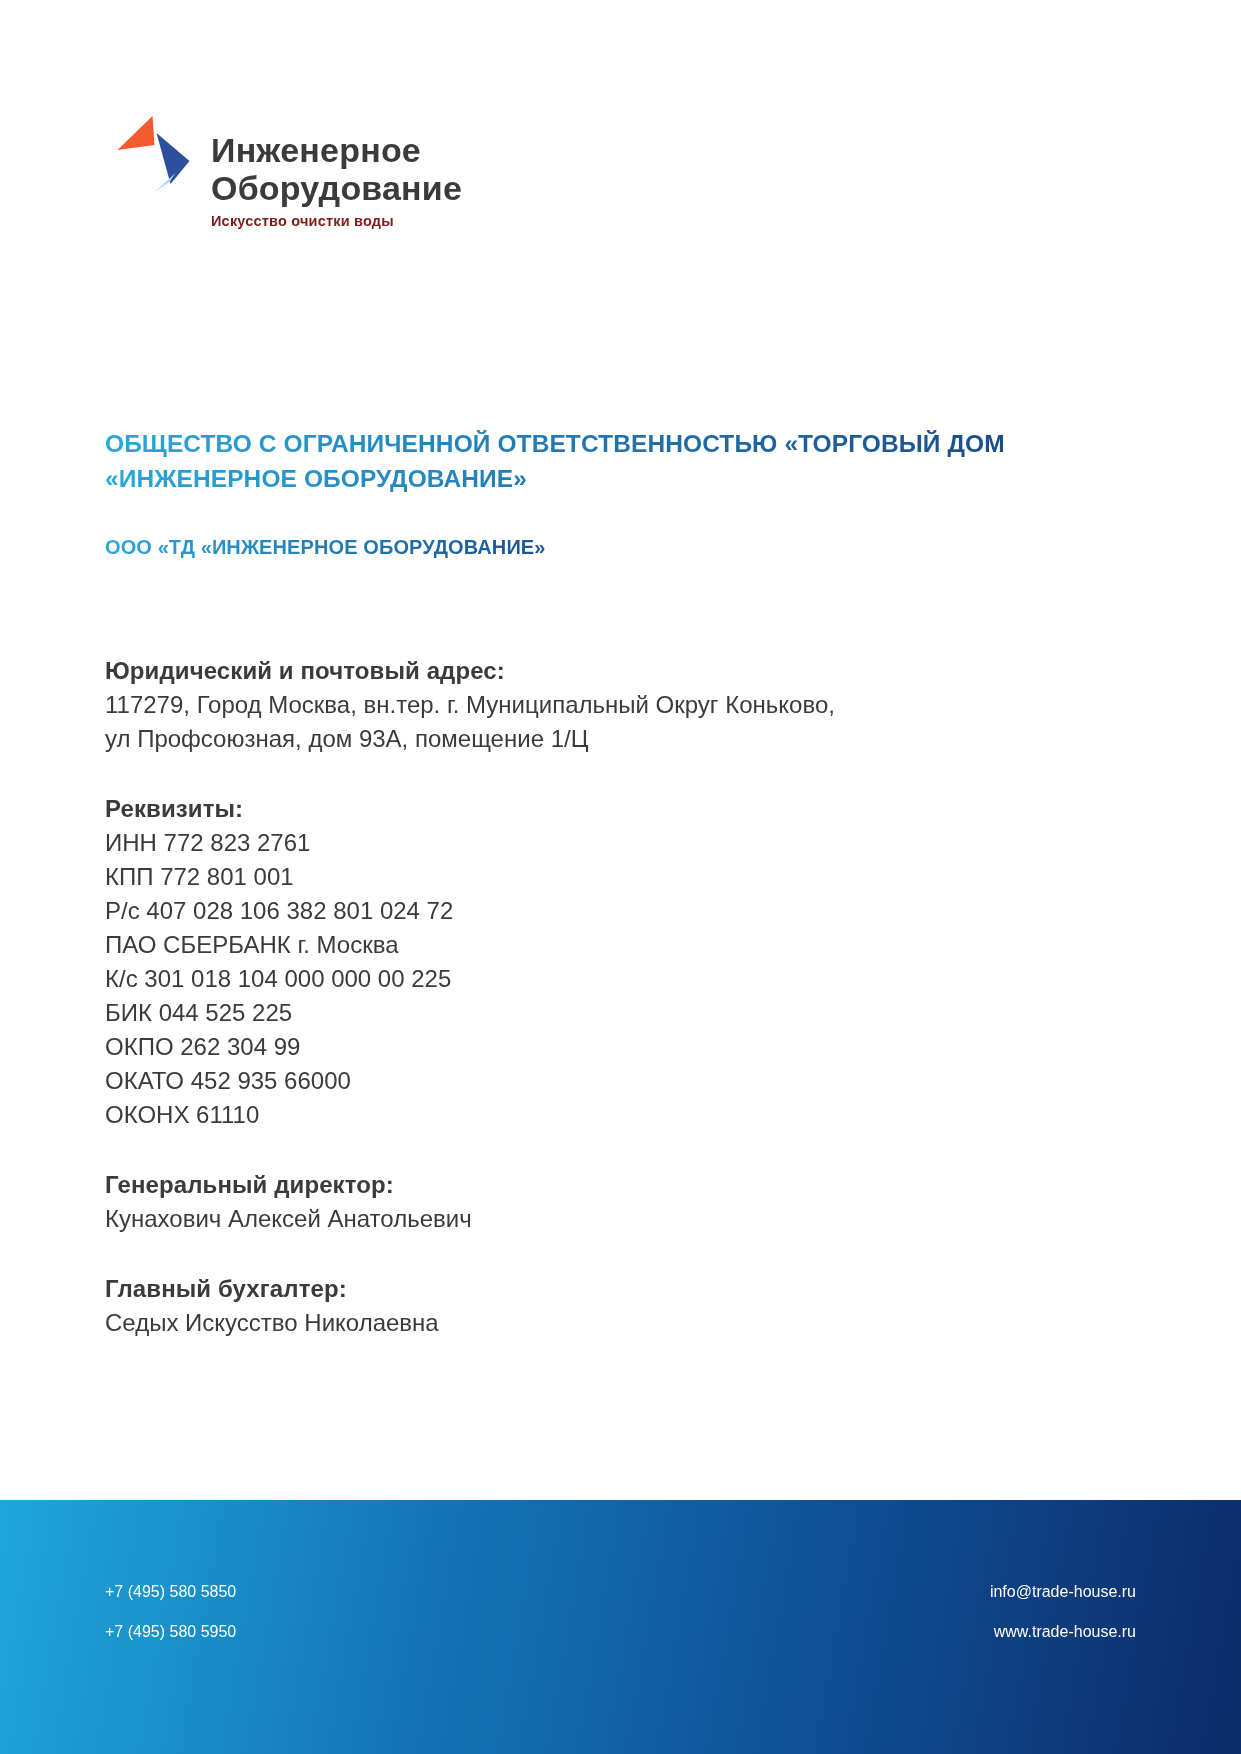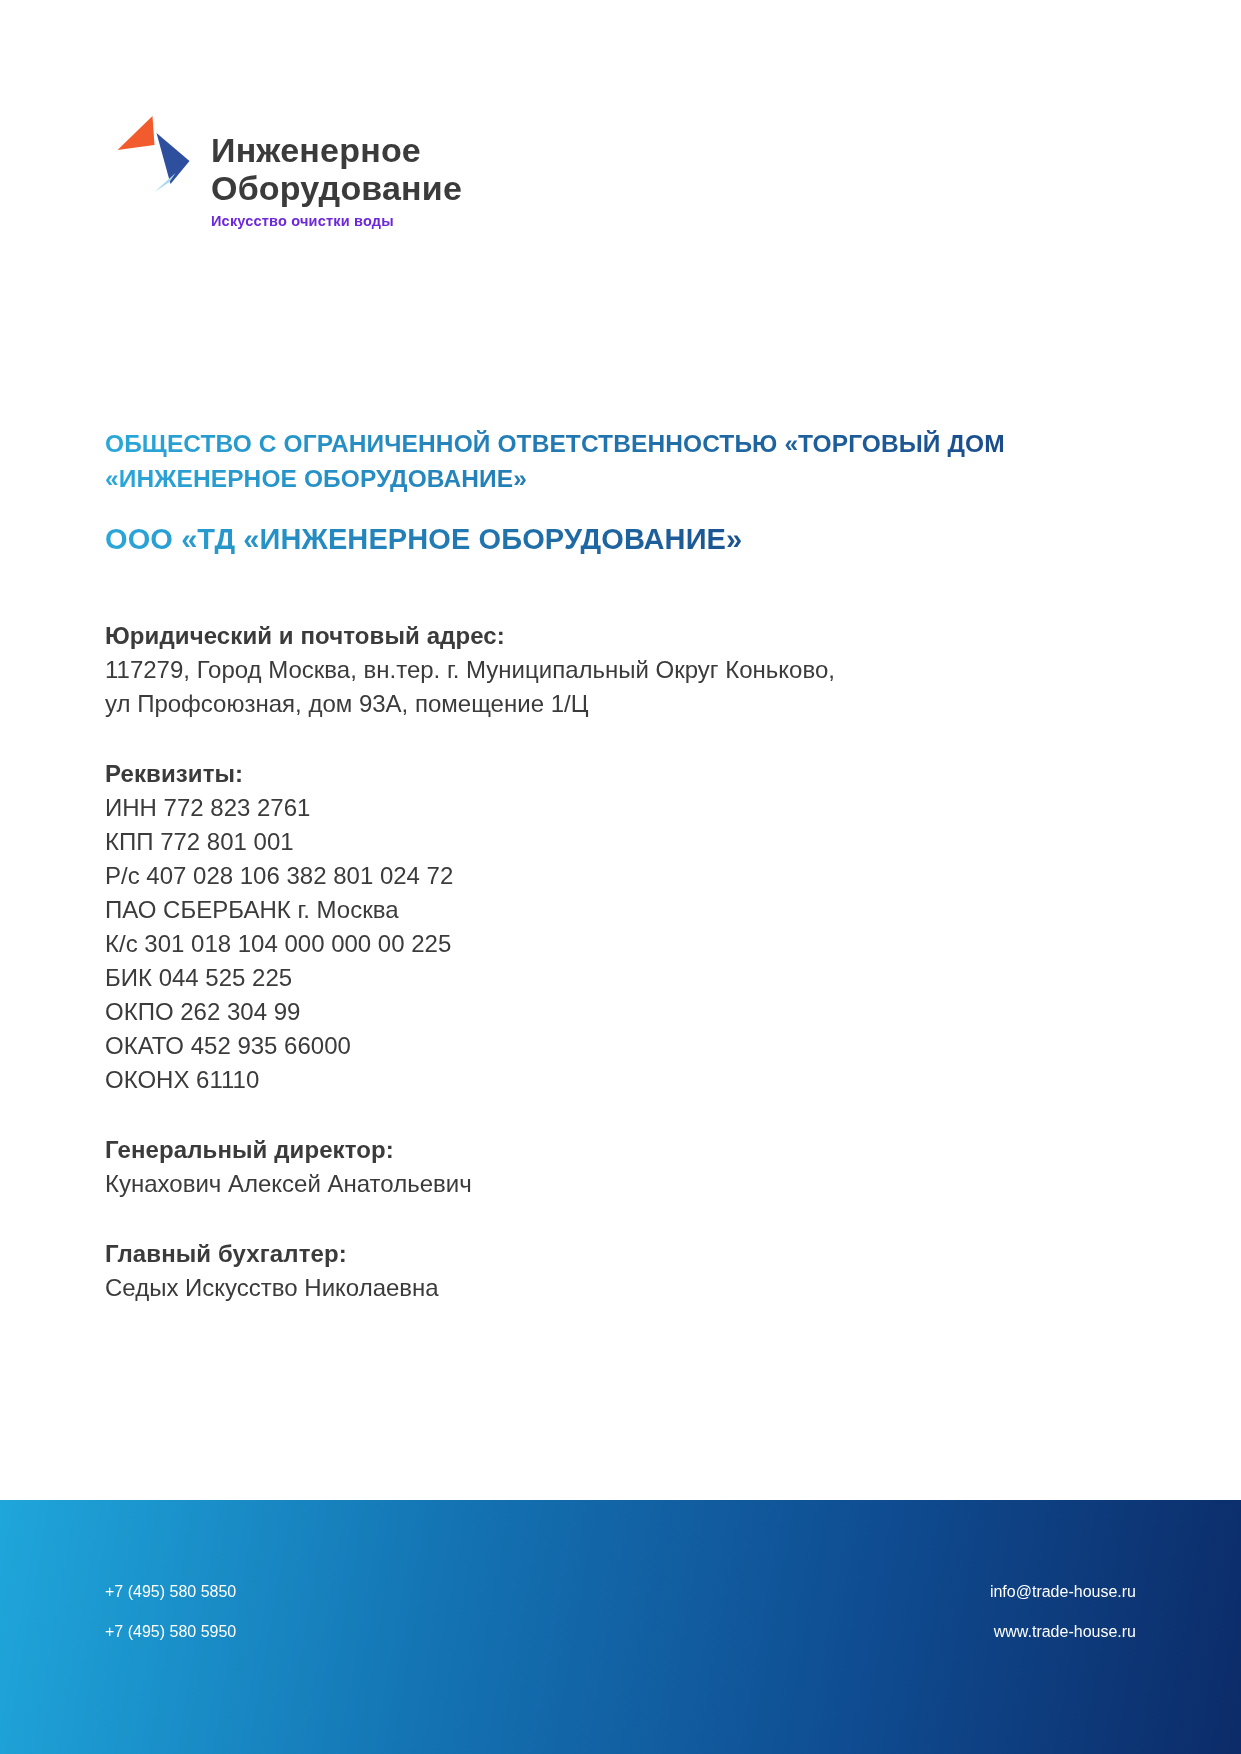--- a/index.html
+++ b/index.html
@@ -25,21 +25,21 @@
     font-size: 34px;
     font-weight: 700;
     color: #3b3b3b;
     line-height: 1.12;
     letter-spacing: 0.2px;
   }
   .logo-tagline {
     margin-top: 6px;
     font-size: 14.5px;
     font-weight: 700;
-    color: #6d28d9;
+    color: #7f1d1d;
     letter-spacing: 0.2px;
   }
 
   
   .doc-title {
     margin-top: 102px;
     display: inline-block;
     font-size: 63px;
     font-weight: 700;
     letter-spacing: 1.5px;
@@ -58,37 +58,37 @@
     font-weight: 700;
     line-height: 35px;
     letter-spacing: 0.1px;
     background: linear-gradient(90deg, #2aa7d9 0%, #1a4c8b 100%);
     -webkit-background-clip: text;
     background-clip: text;
     color: transparent;
   }
 
   .company-short {
-    margin-top: 28px;
+    margin-top: 36px;
     display: inline-block;
-    font-size: 29px;
+    font-size: 20px;
     font-weight: 700;
     line-height: 30px;
     letter-spacing: 0.1px;
     background: linear-gradient(90deg, #2aa7d9 0%, #1b5390 100%);
     -webkit-background-clip: text;
     background-clip: text;
     color: transparent;
   }
 
   
   .body-text { color: #3b3b3b; font-size: 24px; line-height: 34px; }
   .body-text p { margin: 0; }
   .section { margin-top: 0; }
-  .section-gap-lg { margin-top: 65px; }
+  .section-gap-lg { margin-top: 92px; }
   .section-gap { margin-top: 36px; }
   .group-gap { margin-top: 36px; }
   .bold-label { font-weight: 700; letter-spacing: 0.1px; }
 
   
   .footer {
     position: absolute;
     left: 0; right: 0; bottom: 0;
     height: 254px;
     background: linear-gradient(100deg, #1fa6da 0%, #1474b4 35%, #0f4b90 70%, #0c2b68 100%);

